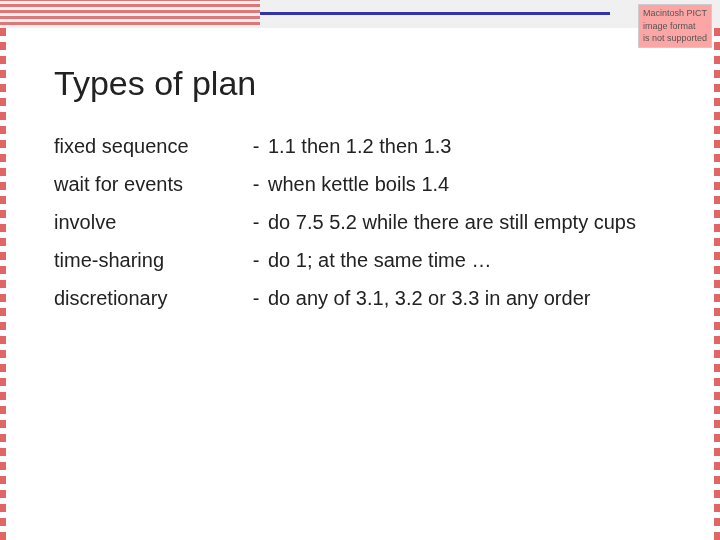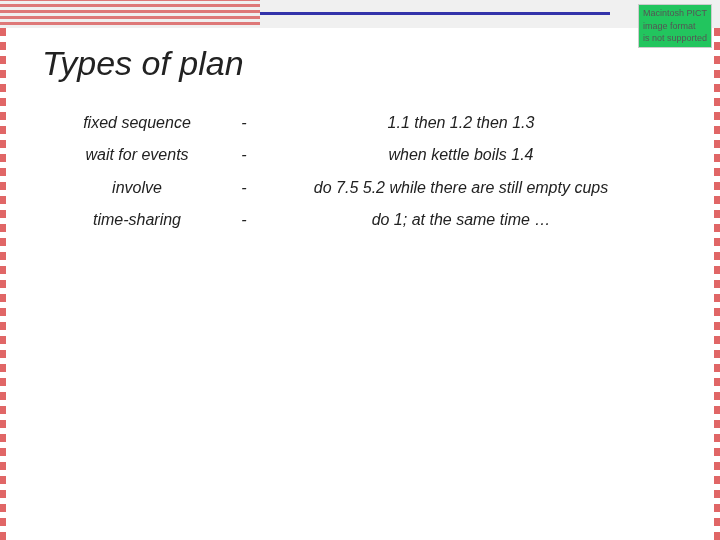--- a/index.html
+++ b/index.html
@@ -48,21 +48,21 @@
       top: 12px;
       width: 350px;
       height: 3px;
       background: #3333aa;
     }
 
     .pict-notice {
       position: absolute;
       right: 8px;
       top: 4px;
-      background: #22c55e;
+      background: #fca5a5;
       border: 1px solid #ccc;
       font-size: 9px;
       color: #555;
       padding: 2px 4px;
       line-height: 1.4;
     }
 
     .side-accent-left {
       position: absolute;
       left: 0;
@@ -91,46 +91,44 @@
         #cc0000 8px,
         transparent 8px,
         transparent 14px
       );
       opacity: 0.6;
     }
 
     .content {
       position: absolute;
       top: 28px;
-      left: 28px;
+      left: 40px;
       right: 40px;
-      padding: 16px 14px 10px 14px;
-      font-style: italic;
+      padding: 36px 14px 10px 14px;
     }
 
     .page-title {
       font-size: 34px;
       font-weight: normal;
       color: #222;
       margin-bottom: 24px;
       font-family: Arial, Helvetica, sans-serif;
     }
 
     .plan-table {
       width: 100%;
       border-collapse: collapse;
     }
 
     .plan-table tr td {
       vertical-align: top;
       padding: 5px 0;
-      font-size: 16px;
+      font-size: 20px;
       color: #222;
       line-height: 1.4;
-      text-align: center;
     }
 
     .col-term {
       width: 190px;
       font-weight: normal;
     }
 
     .col-dash {
       width: 24px;
       text-align: center;
@@ -174,15 +172,20 @@
         <tr>
           <td class="col-term">involve</td>
           <td class="col-dash">-</td>
           <td class="col-desc">do 7.5  5.2 while there are still empty cups</td>
         </tr>
         <tr>
           <td class="col-term">time-sharing</td>
           <td class="col-dash">-</td>
           <td class="col-desc">do 1; at the same time …</td>
         </tr>
+        <tr>
+          <td class="col-term">discretionary</td>
+          <td class="col-dash">-</td>
+          <td class="col-desc">do any of 3.1, 3.2 or 3.3 in any order</td>
+        </tr>
       </tbody>
   </table>
 </div>
 
 </body></html>

